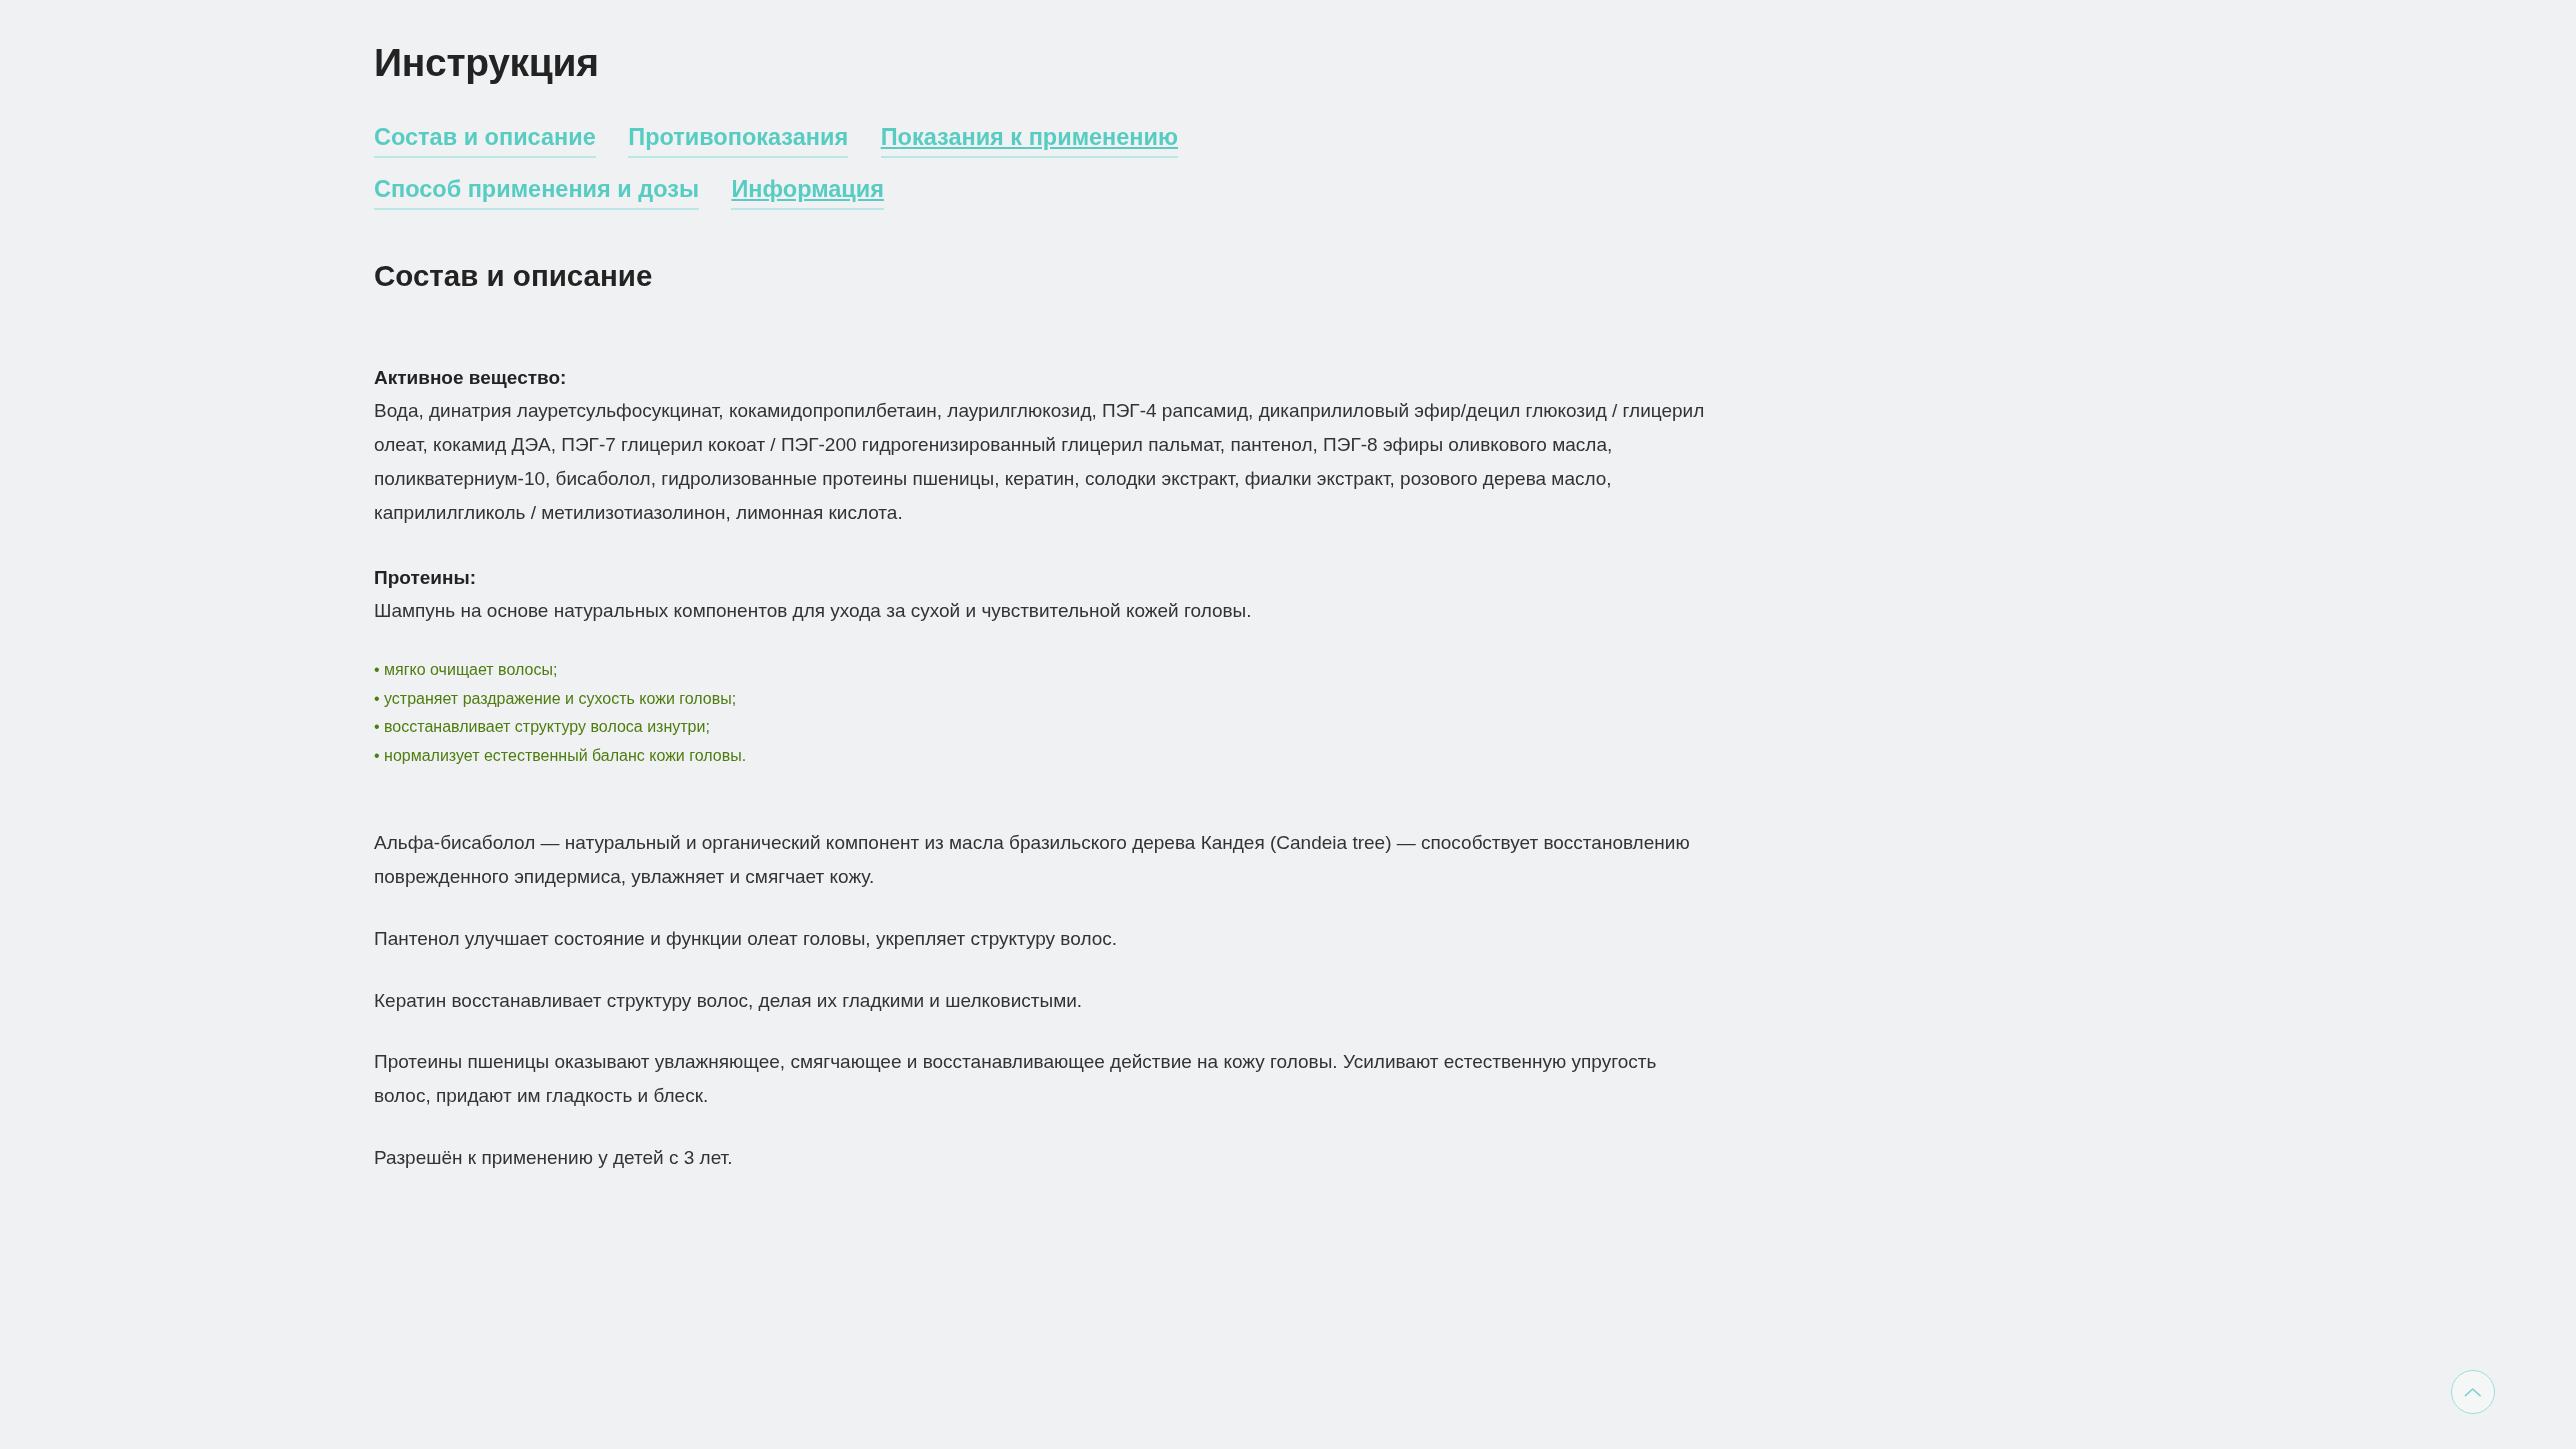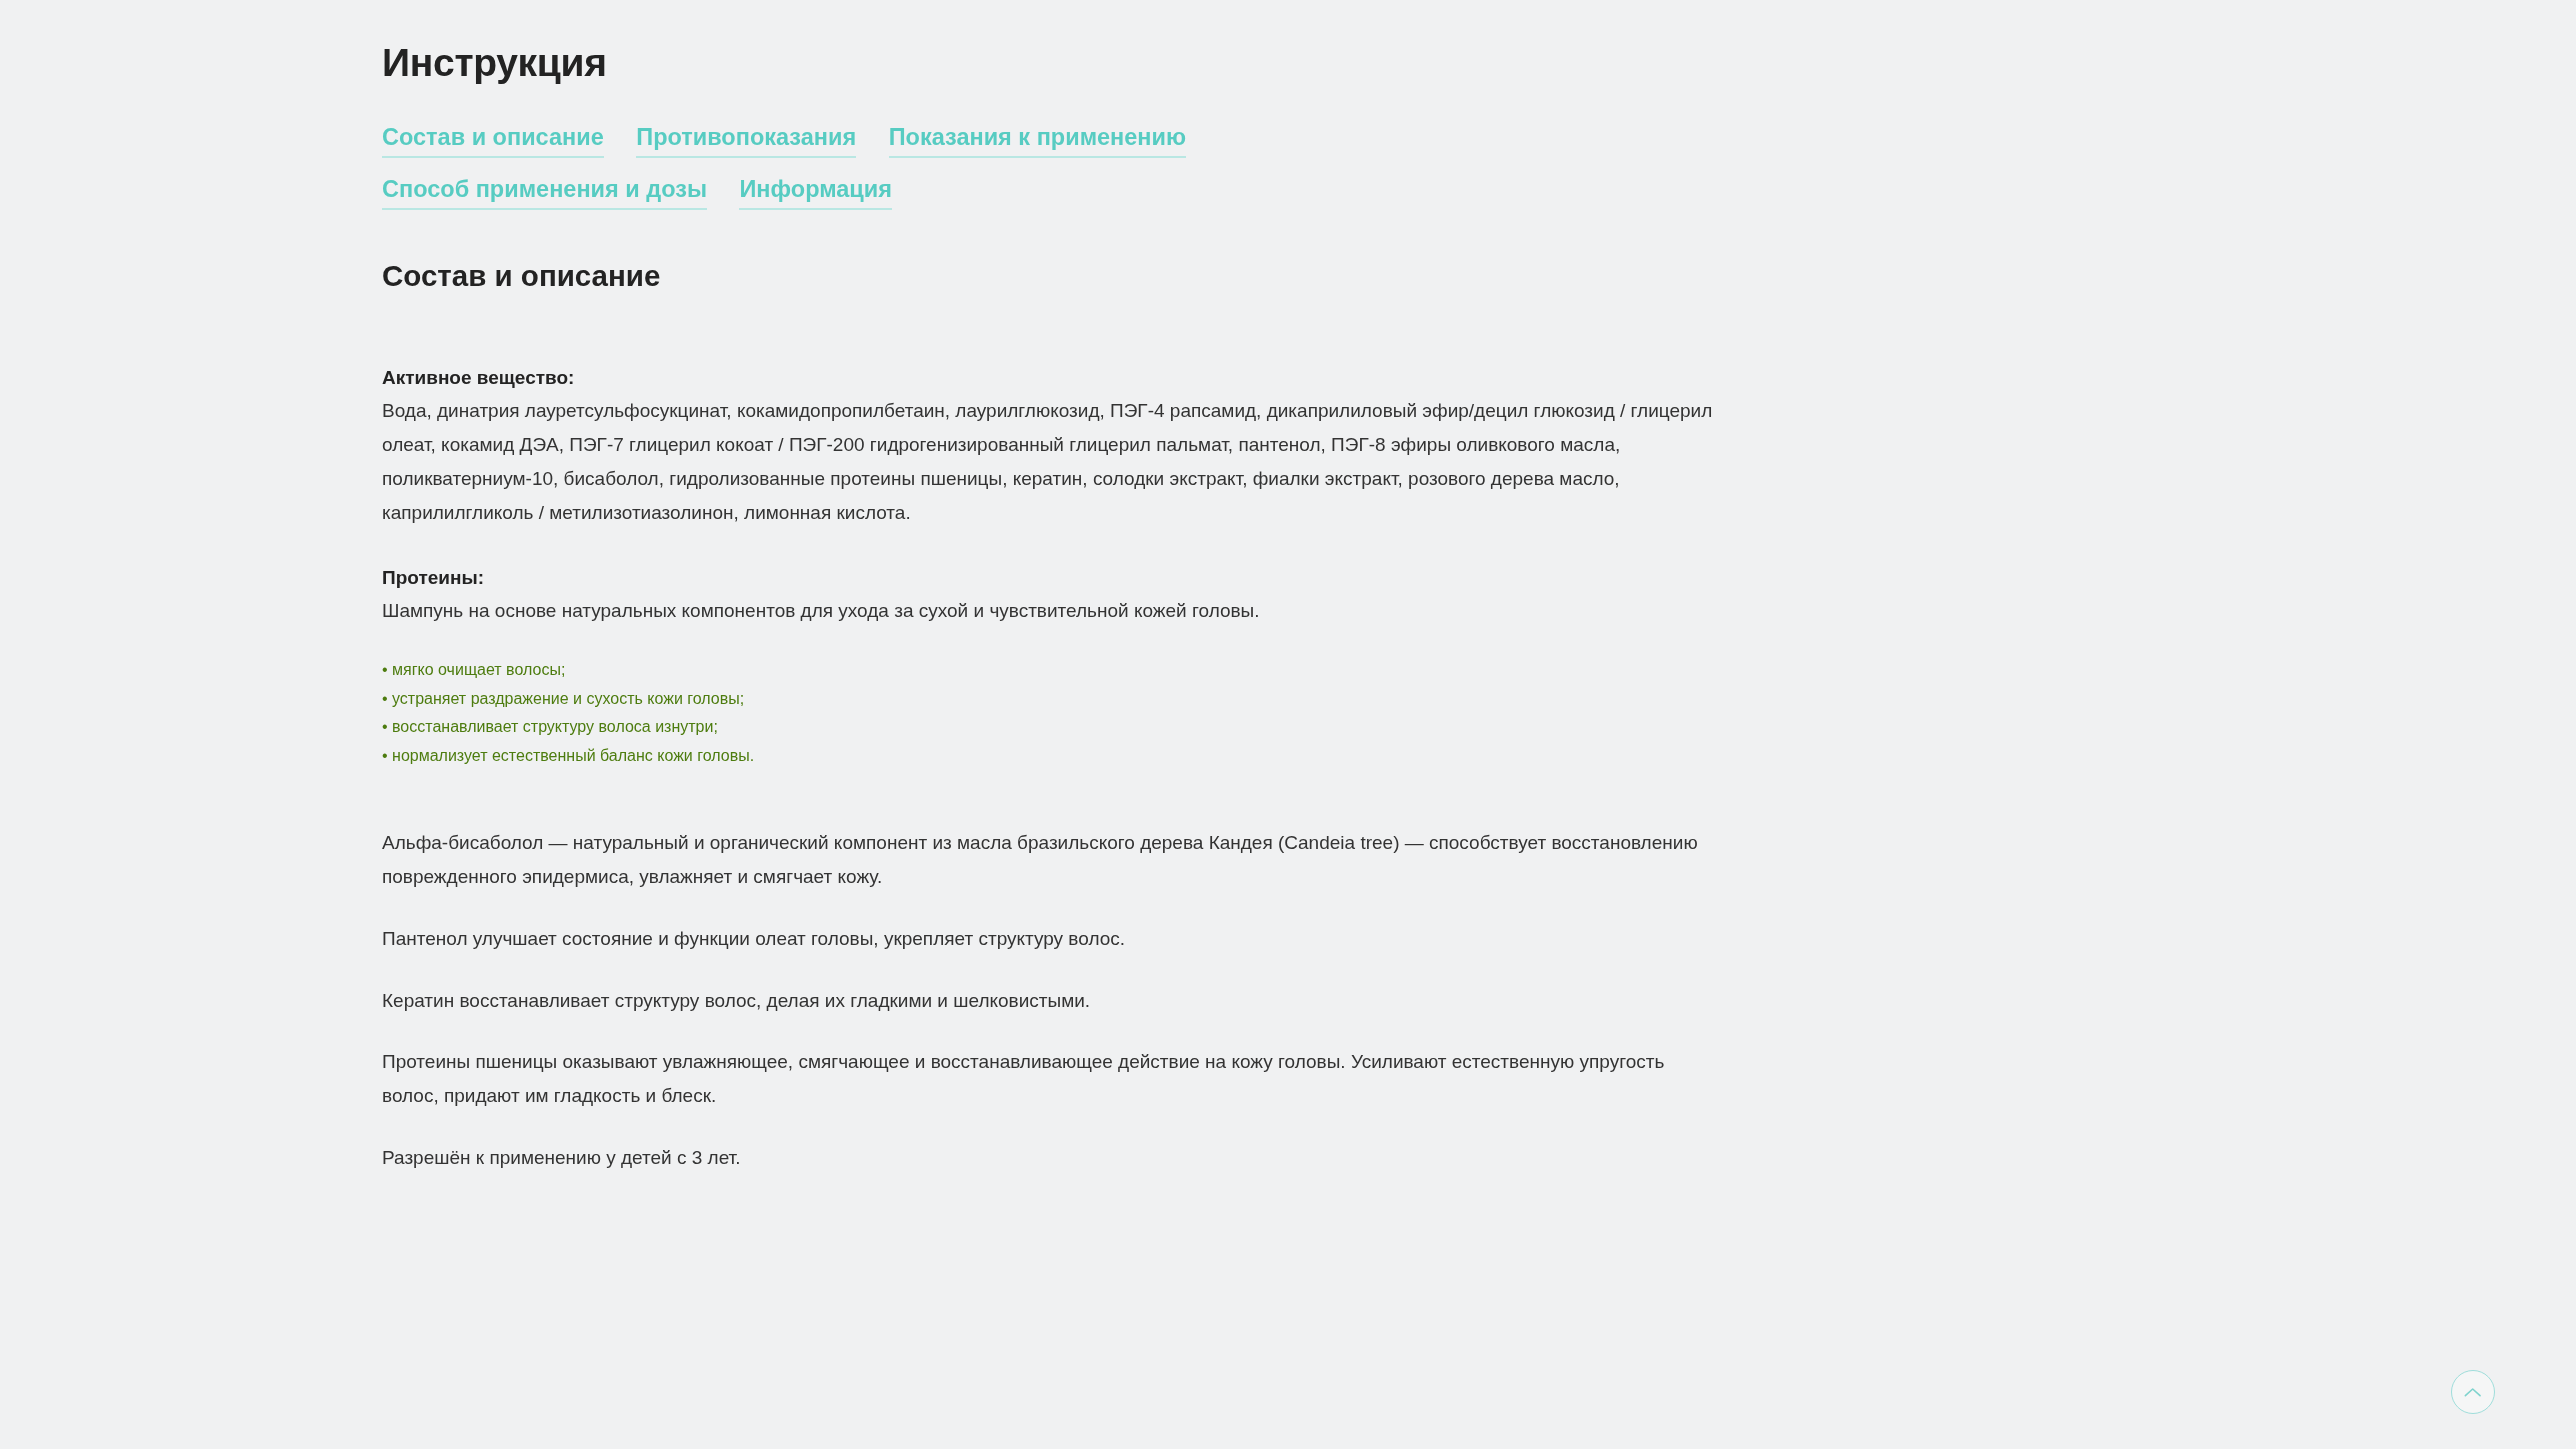--- a/index.html
+++ b/index.html
@@ -19,21 +19,21 @@
   .page {
     position: absolute;
     left: 0;
     top: 0;
     width: 2576px;
     height: 1449px;
   }
 
   .content {
     position: absolute;
-    left: 382px;
+    left: 374px;
     top: 40px;
     width: 1409px;
   }
 
   .page-title {
     font-size: 39px;
     font-weight: bold;
     color: #232323;
     letter-spacing: -0.3px;
     margin: 0 0 0 0;
@@ -53,21 +53,21 @@
     display: inline-block;
     font-size: 23.5px;
     font-weight: bold;
     color: #57ccc2;
     text-decoration: none;
     border-bottom: 2px solid #b9e7e3;
     padding-bottom: 3.4px;
     margin-right: 29.5px;
     line-height: 1.25;
   }
-  .anchor-link:last-child { margin-right: 12px; }
+  .anchor-link:last-child { margin-right: 12px; text-decoration: underline; }
 
   .section-title {
     font-size: 29.5px;
     font-weight: bold;
     color: #232323;
     margin-top: 48px;
     line-height: 1.25;
   }
 
   .body-block {

